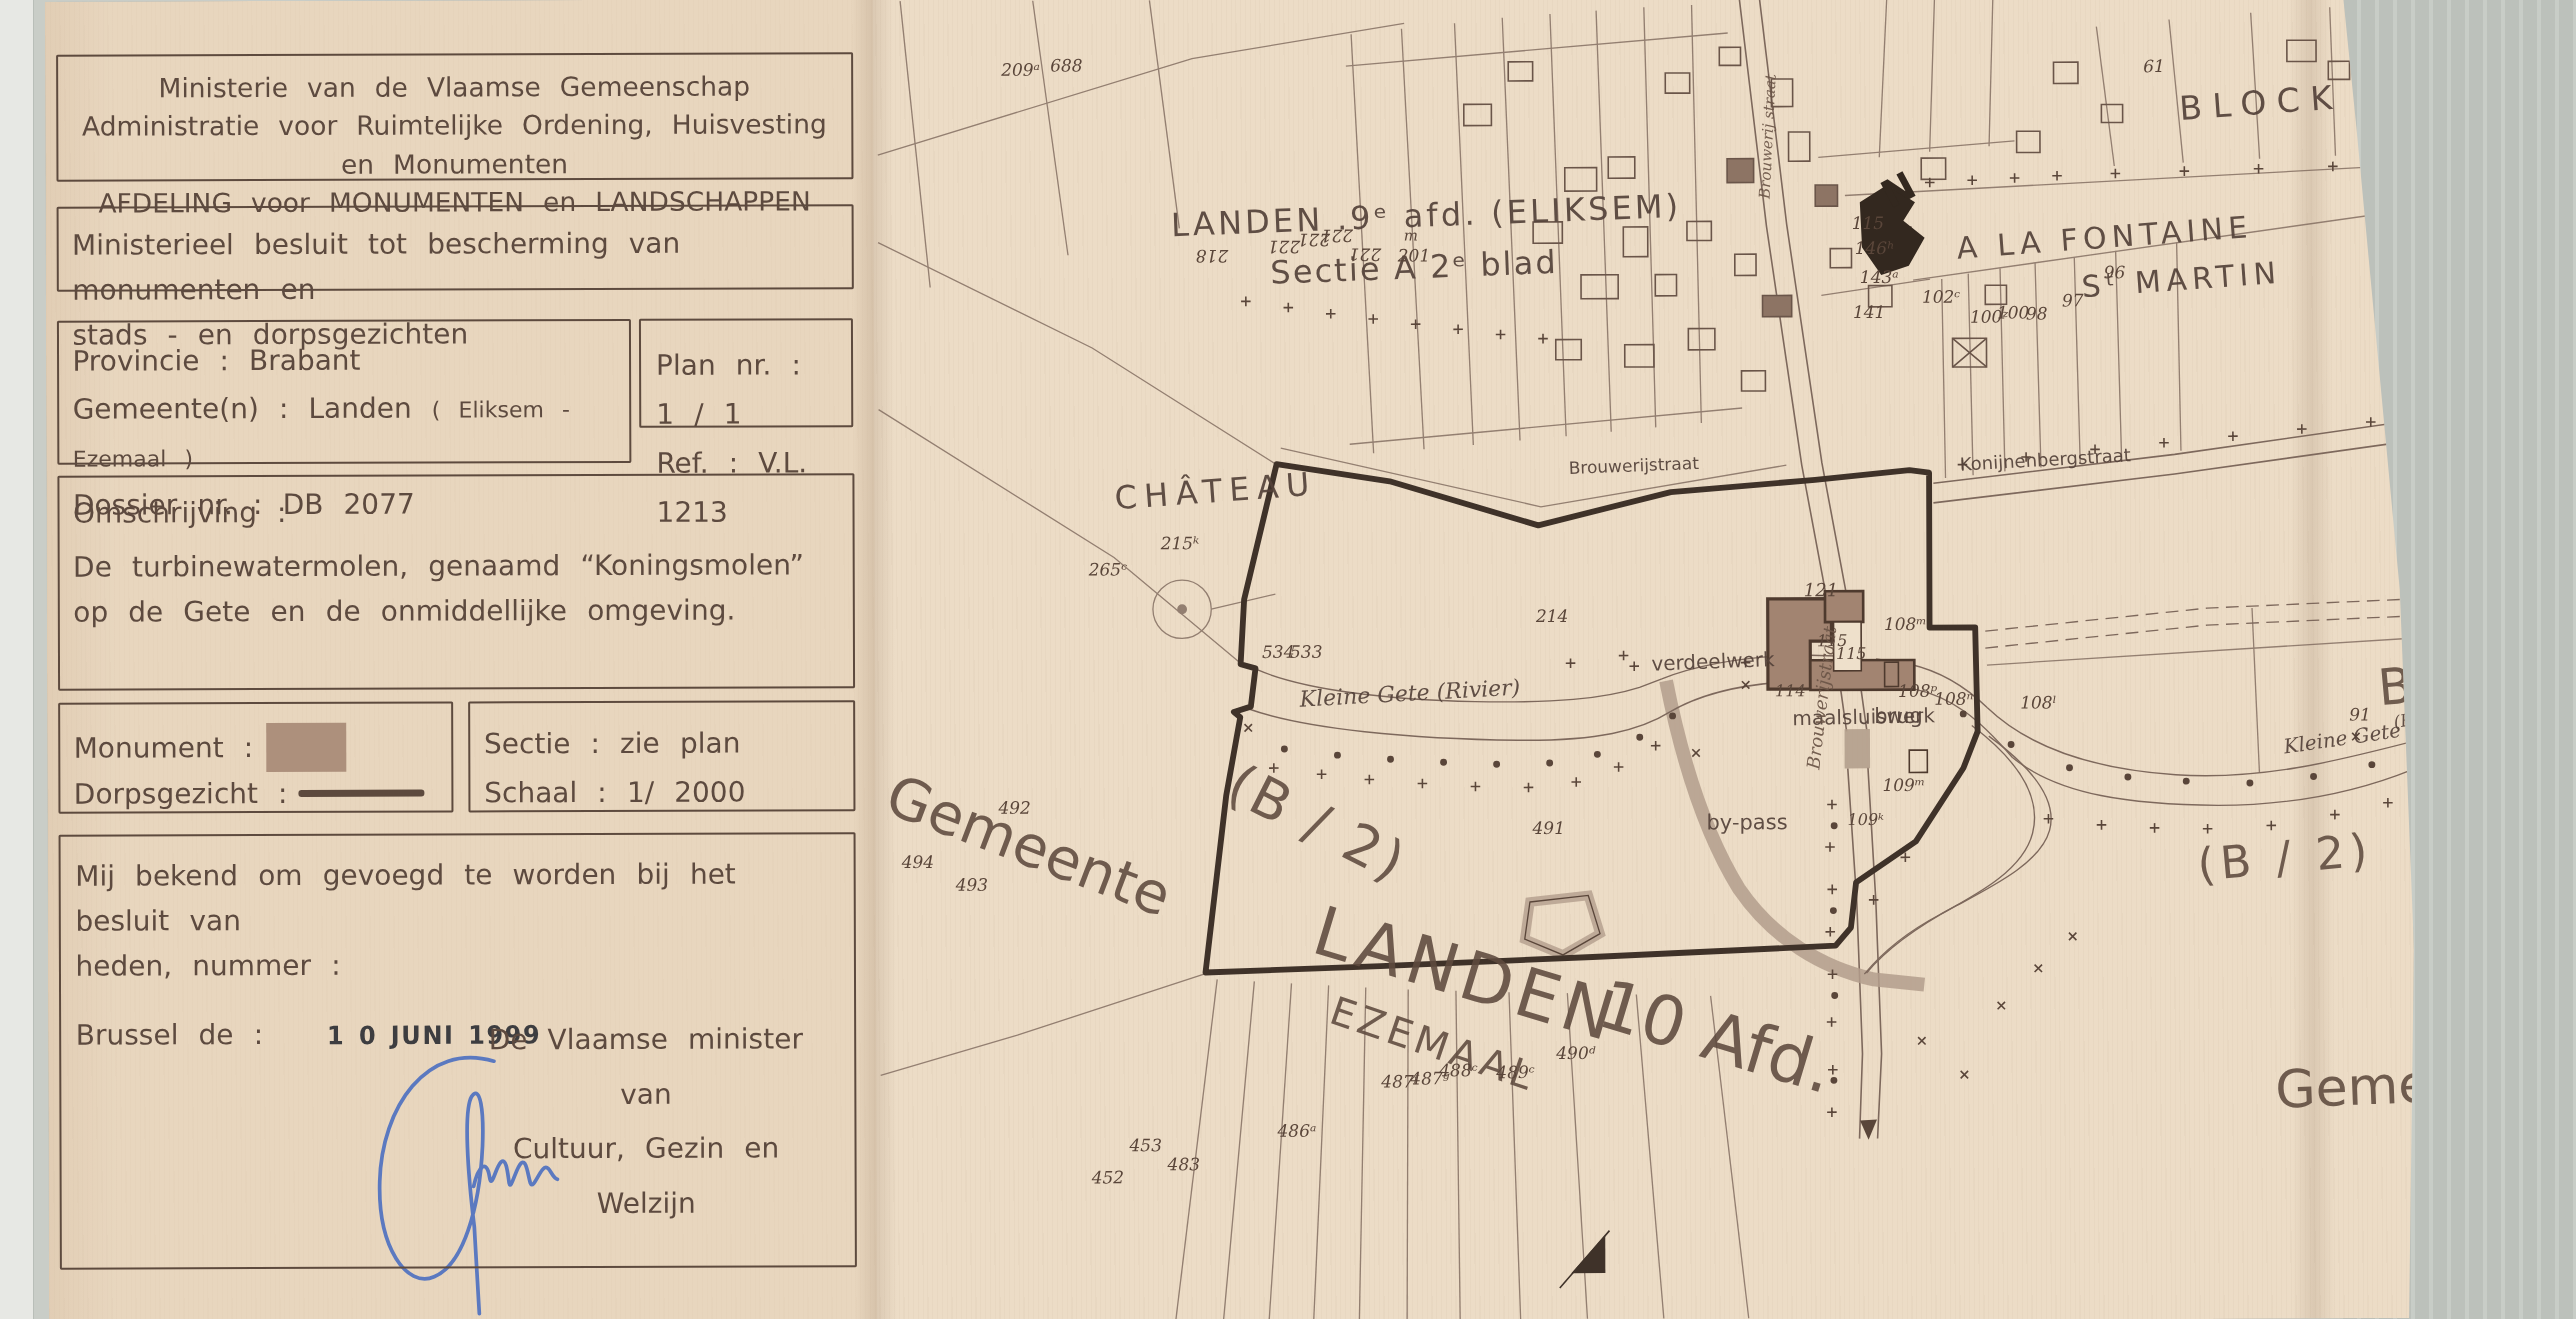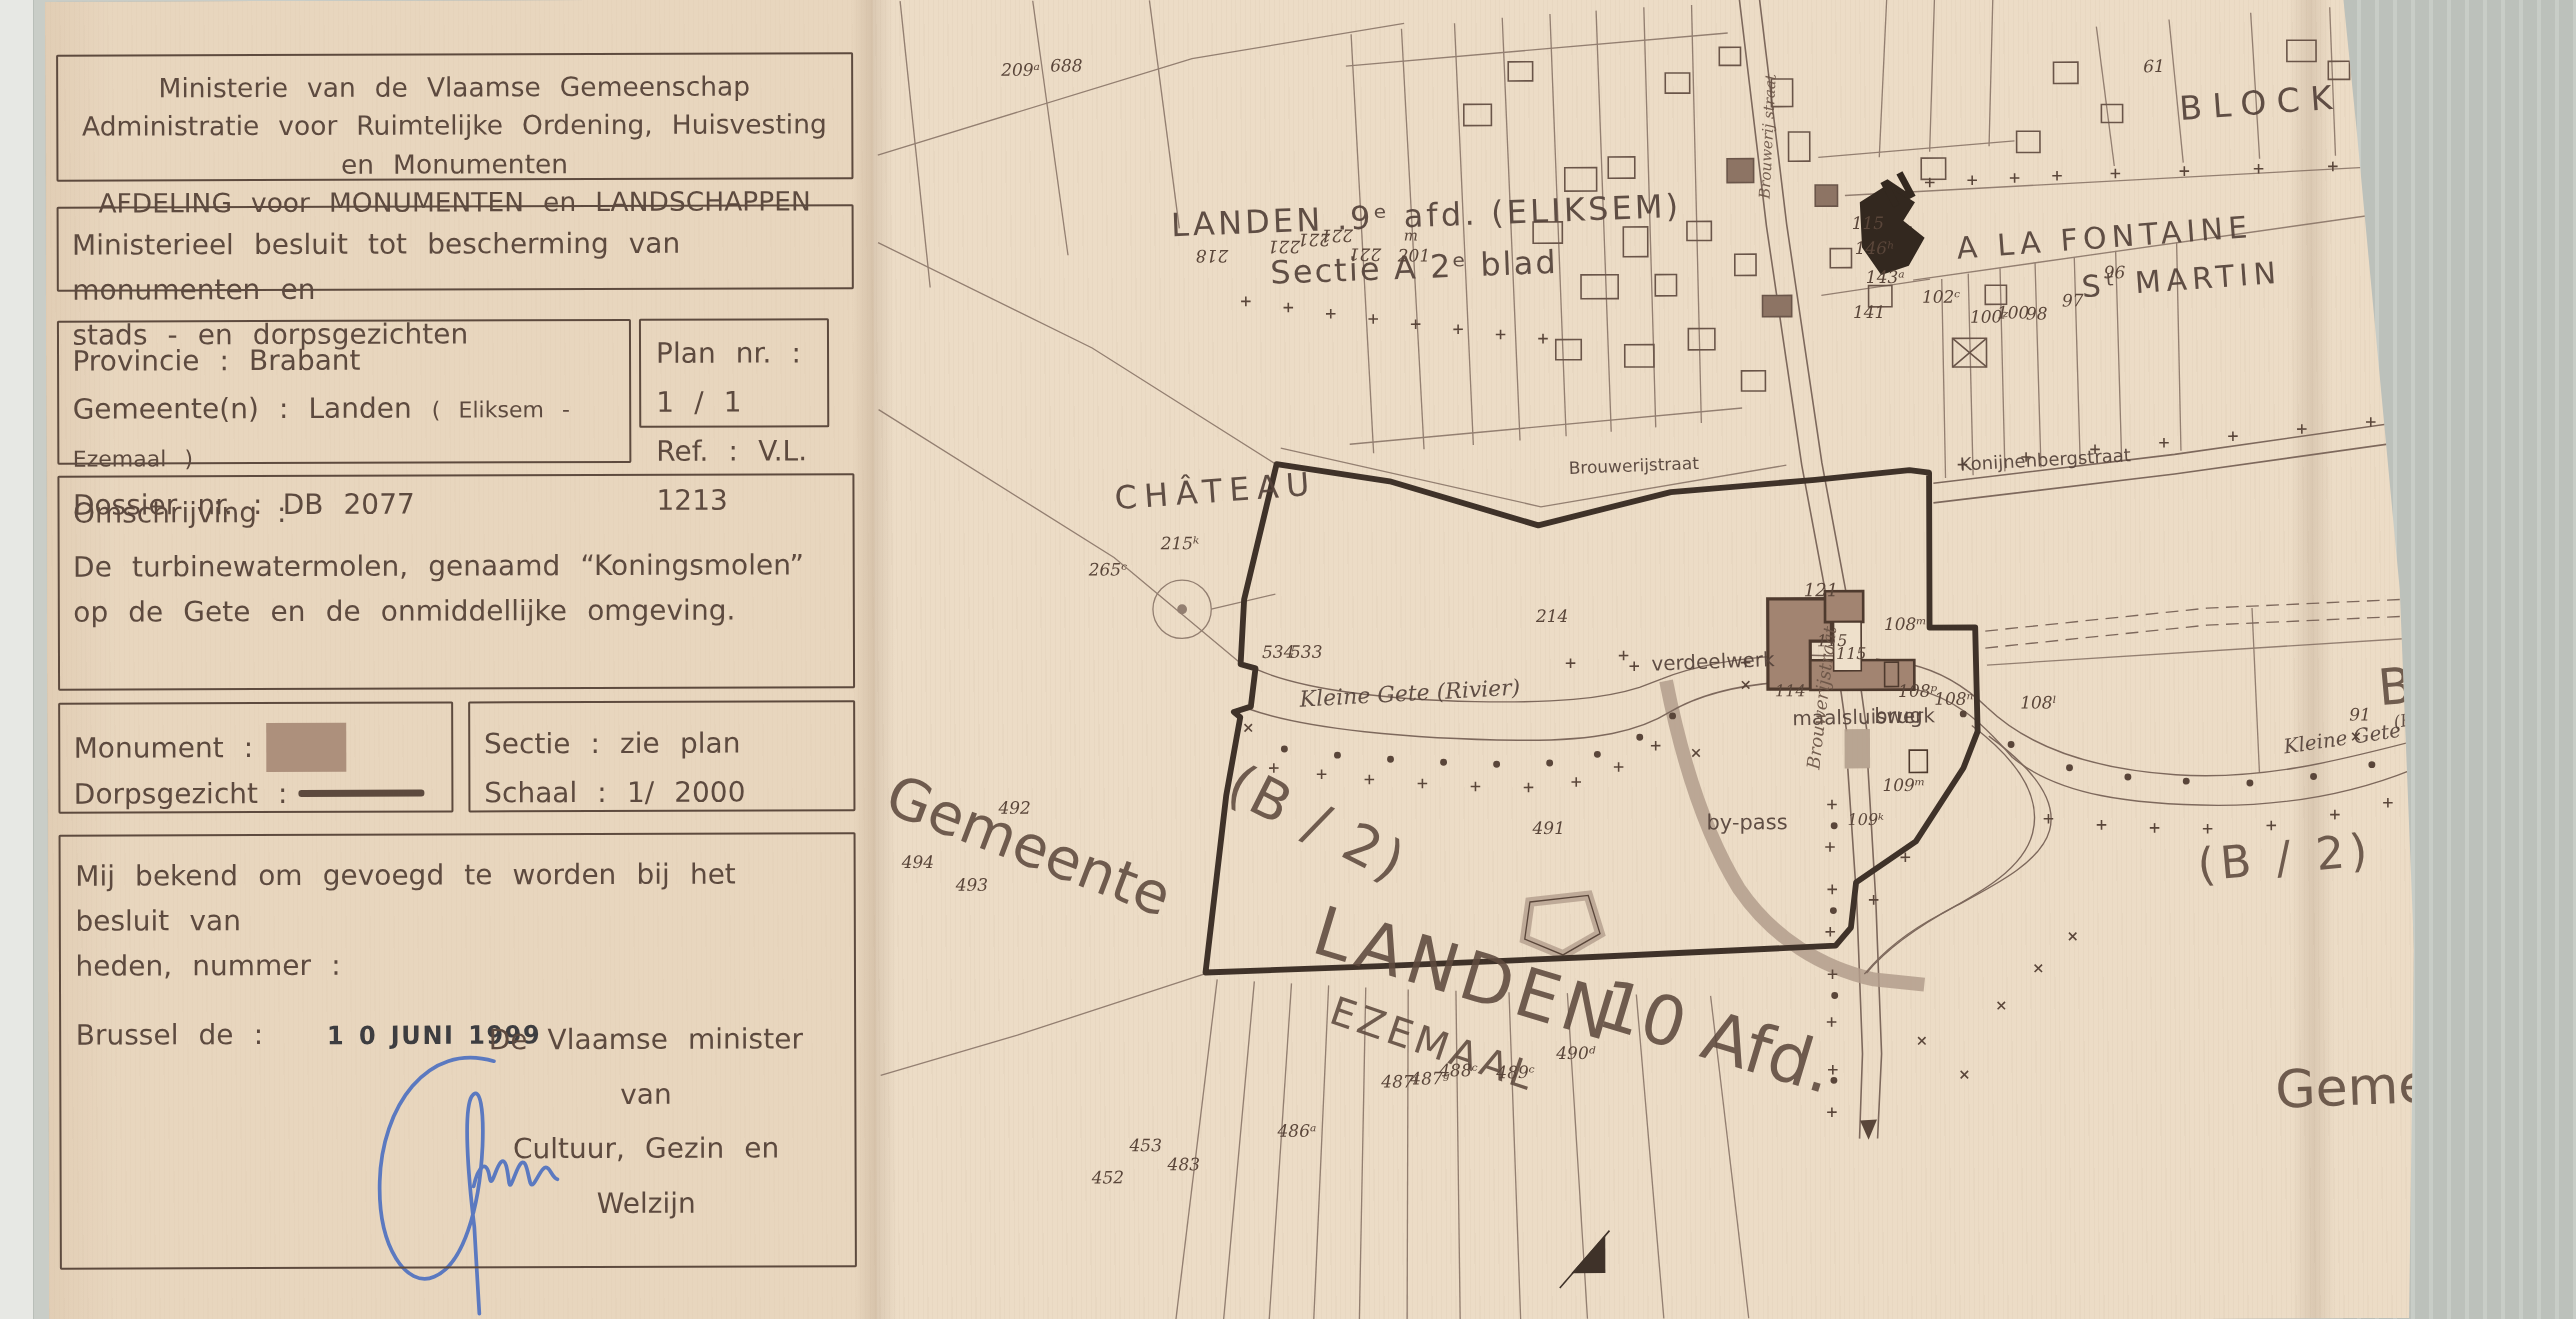--- a/index.html
+++ b/index.html
@@ -19,21 +19,21 @@
   #map-labels{position:absolute;left:0;top:0;width:100%;height:100%;}
   .maplabel{position:absolute;transform-origin:0 0;color:#6b5547;white-space:nowrap;opacity:.92;line-height:1;}
   .maplabel.dk{color:#54423a;}
   .maplabel.big{color:#5e4a3e;opacity:.88;}
   .maplabel.hand{font-family:"DejaVu Serif",serif;font-style:italic;}
   .parcelnum{position:absolute;transform-origin:50% 50%;font-family:"DejaVu Serif",serif;font-style:italic;color:#5a463a;white-space:nowrap;line-height:1;}
   .box{position:absolute;border:2.1px solid var(--box_border,#5d4a3e);border-radius:1.6px;color:var(--ink,#5d4a3f);font-size:28px;word-spacing:.4em;}
   .b1{left:10.6px;top:53px;width:797px;height:127px;text-align:center;padding-top:12.7px;line-height:1.45;font-size:26.5px;}
   .b2{left:10.6px;top:205px;width:797px;height:85px;padding:15px 13.8px;line-height:1.6;}
   .b3{left:10.6px;top:319px;width:574px;height:144px;padding:15px 13.8px;line-height:1.72;}
-  .b4{left:593px;top:319px;width:190px;height:109px;padding:8px 15px;line-height:1.75;}
+  .b4{left:593px;top:319px;width:214px;height:109px;padding:20px 15px;line-height:1.75;}
   .b5{left:10.6px;top:474px;width:797px;height:215px;padding:13.8px 13.8px;line-height:1.6;}
   .b6{left:10.6px;top:701px;width:395px;height:111px;padding:13.8px 13.8px;}
   .b7{left:421px;top:701px;width:387px;height:111px;padding:16px 13.8px;line-height:1.75;}
   .b8{left:10.6px;top:833px;width:797px;height:435px;padding:18px 15px;line-height:1.6;}
   .note{font-size:22px;}
   .row{display:flex;align-items:center;margin:5.3px 0;}
   .swatch{display:inline-block;width:80px;height:49px;background:var(--monument_fill,#a28471);opacity:.85;margin-left:12.7px;}
   .dline{display:inline-block;width:126px;height:6.9px;background:#5d4a3e;border-radius:3.2px;margin-left:10.6px;}
   .stamp{font-weight:700;font-size:24px;letter-spacing:1.6px;color:#3d3d40;word-spacing:.15em;margin-left:64px;transform:scaleY(1.05);display:inline-block;}
   .brusselrow{margin-top:24.4px;display:flex;align-items:baseline;}
@@ -338,21 +338,21 @@
         <div class="parcelnum" style="left: 2098px; top: 63px; font-size: 17px; transform: rotate(0deg);">61</div>
         <div class="parcelnum" style="left: 1150px; top: 249px; font-size: 17px; transform: rotate(180deg);">218</div>
         <div class="parcelnum" style="left: 1222px; top: 240px; font-size: 17px; transform: rotate(180deg);">221</div>
         <div class="parcelnum" style="left: 1252px; top: 233px; font-size: 17px; transform: rotate(180deg);">221</div>
         <div class="parcelnum" style="left: 1275px; top: 229px; font-size: 17px; transform: rotate(180deg);">221</div>
         <div class="parcelnum" style="left: 1303px; top: 248px; font-size: 17px; transform: rotate(180deg);">221</div>
         <div class="parcelnum" style="left: 1358px; top: 231px; font-size: 15px; transform: rotate(0deg);">m</div>
         <div class="parcelnum" style="left: 1352px; top: 250px; font-size: 17px; transform: rotate(0deg);">201</div>
         <div class="parcelnum" style="left: 1806px; top: 219px; font-size: 17px; transform: rotate(0deg);">115</div>
         <div class="parcelnum" style="left: 1809px; top: 244px; font-size: 17px; transform: rotate(0deg);">146ʰ</div>
-        <div class="parcelnum" style="left: 1814px; top: 273px; font-size: 17px; transform: rotate(0deg); margin-left: 6px;">143ᵃ</div>
+        <div class="parcelnum" style="left: 1814px; top: 273px; font-size: 17px; transform: rotate(0deg);">143ᵃ</div>
         <div class="parcelnum" style="left: 1807px; top: 308px; font-size: 17px; transform: rotate(0deg);">141</div>
         <div class="parcelnum" style="left: 1876px; top: 293px; font-size: 17px; transform: rotate(0deg);">102ᶜ</div>
         <div class="parcelnum" style="left: 1924px; top: 313px; font-size: 17px; transform: rotate(0deg);">100ᶻ</div>
         <div class="parcelnum" style="left: 1951px; top: 309px; font-size: 17px; transform: rotate(0deg);">100</div>
         <div class="parcelnum" style="left: 1980px; top: 310px; font-size: 17px; transform: rotate(0deg);">98</div>
         <div class="parcelnum" style="left: 2016px; top: 297px; font-size: 17px; transform: rotate(0deg);">97</div>
         <div class="parcelnum" style="left: 2058px; top: 269px; font-size: 17px; transform: rotate(0deg);">96</div>
         <div class="parcelnum" style="left: 1489px; top: 611px; font-size: 17px; transform: rotate(0deg);">214</div>
         <div class="parcelnum" style="left: 1114px; top: 537px; font-size: 17px; transform: rotate(0deg);">215ᵏ</div>
         <div class="parcelnum" style="left: 1042px; top: 563px; font-size: 17px; transform: rotate(0deg);">265ᶜ</div>

